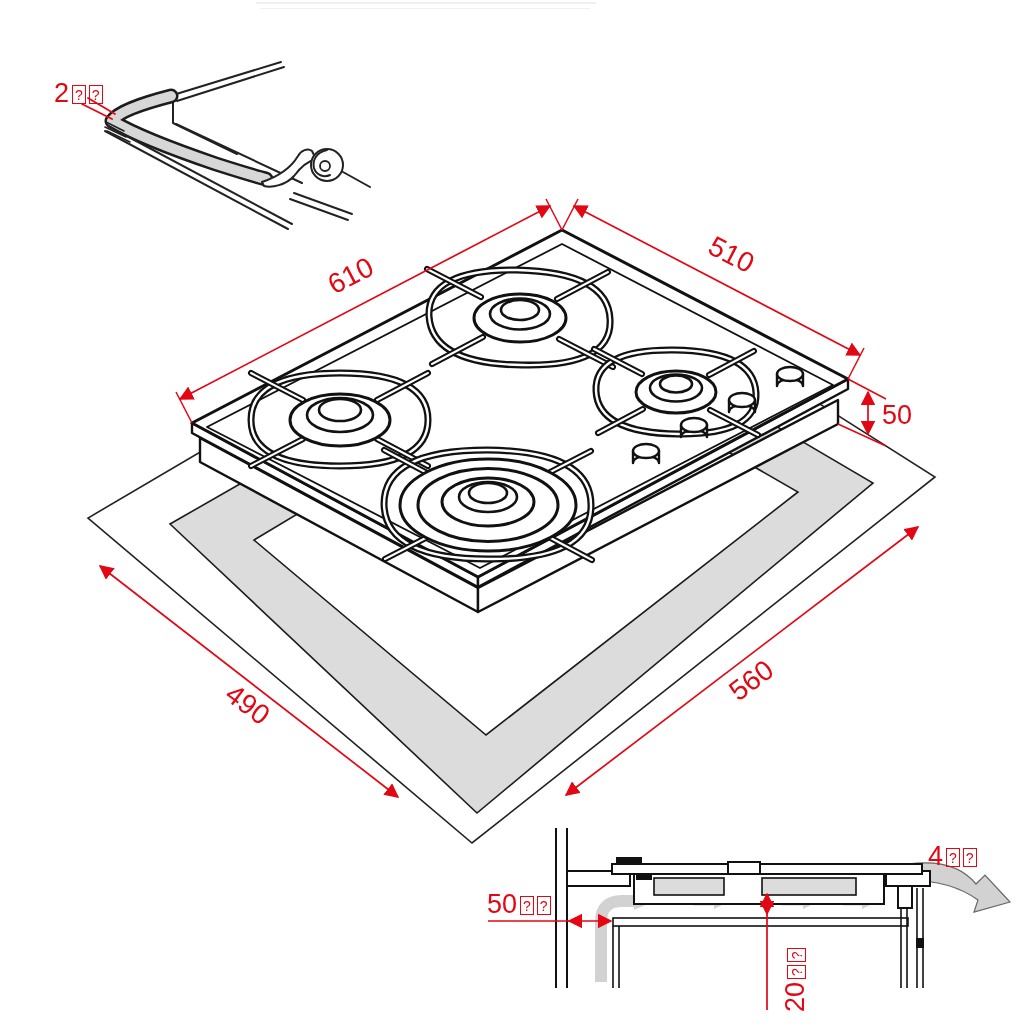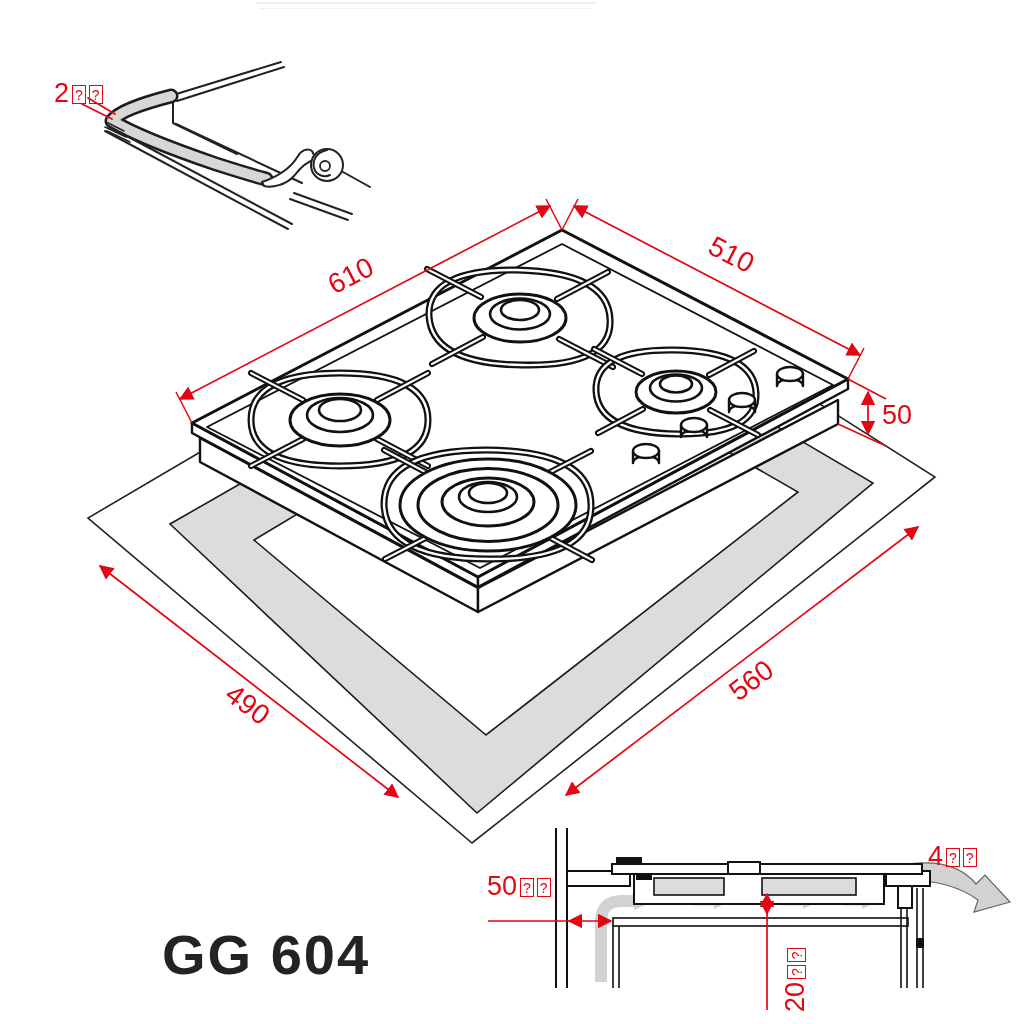--- a/index.html
+++ b/index.html
@@ -242,27 +242,26 @@
         <line x1="767" y1="894" x2="767" y2="914" stroke-width="1.7" marker-start="url(#ar)" marker-end="url(#ar)"></line>
         <line x1="767" y1="914" x2="767" y2="1010" stroke-width="1.7"></line>
       </g>
     </g>
   </svg>
 
   <div class="dim-label" style="left:54px;top:80px;">
     <span>2</span><span class="units"><span class="tofu">?</span><span class="tofu">?</span></span>
   </div>
 
-  <div class="dim-label" style="left:487px;top:873px;">
+  <div class="dim-label" style="left:487px;top:891px;">
     <span>50</span><span class="units"><span class="tofu">?</span><span class="tofu">?</span></span>
   </div>
 
   <div class="dim-label" style="left:928px;top:843px;">
     <span>4</span><span class="units"><span class="tofu">?</span><span class="tofu">?</span></span>
   </div>
 
   <div class="dim-label rot90" style="left:782px;top:1012px;">
     <span>20</span><span class="units"><span class="tofu">?</span><span class="tofu">?</span></span>
   </div>
 
-  <div id="model-label">GG 604</div>
 
 </div>
 
 </body></html>

